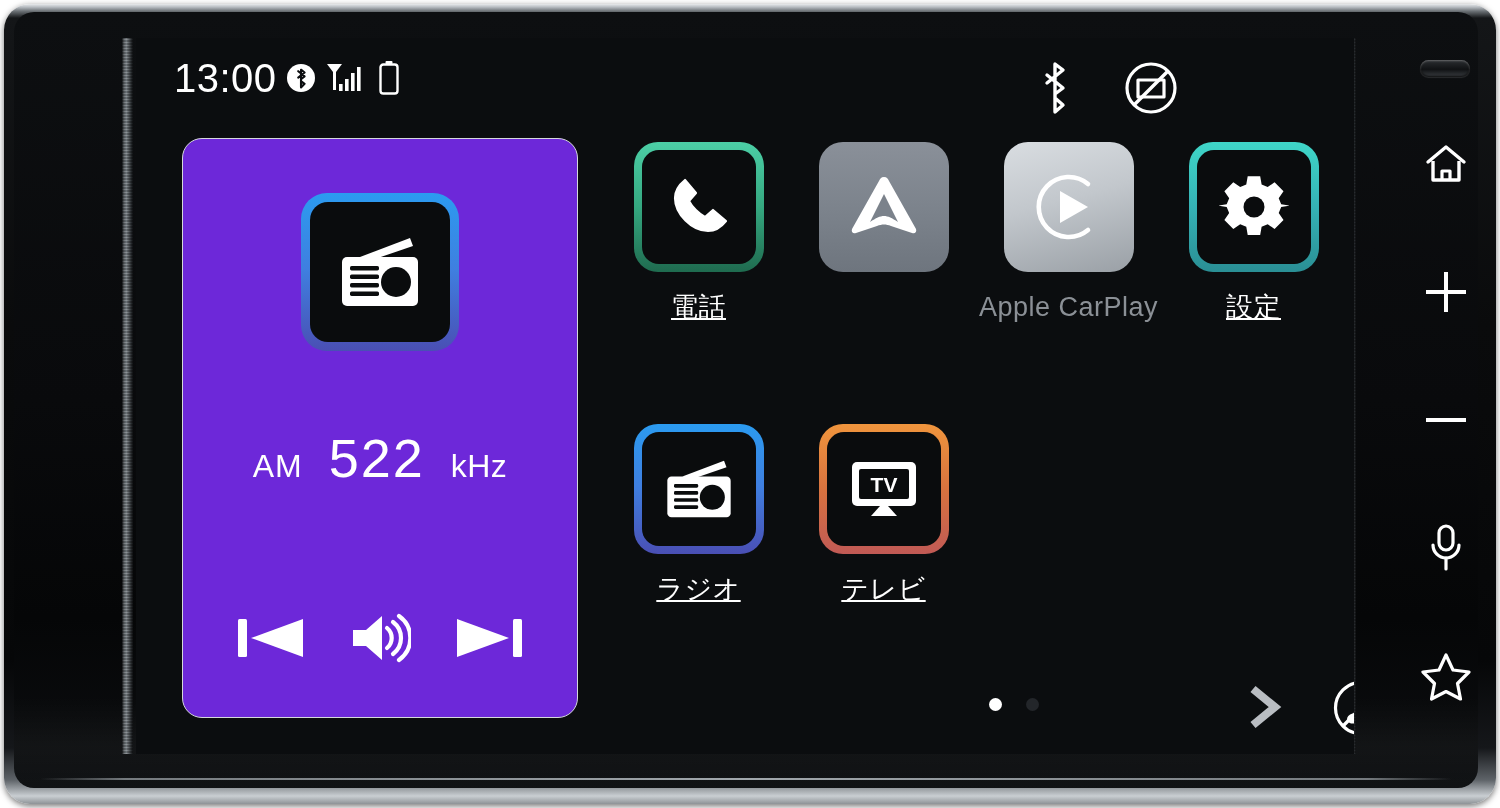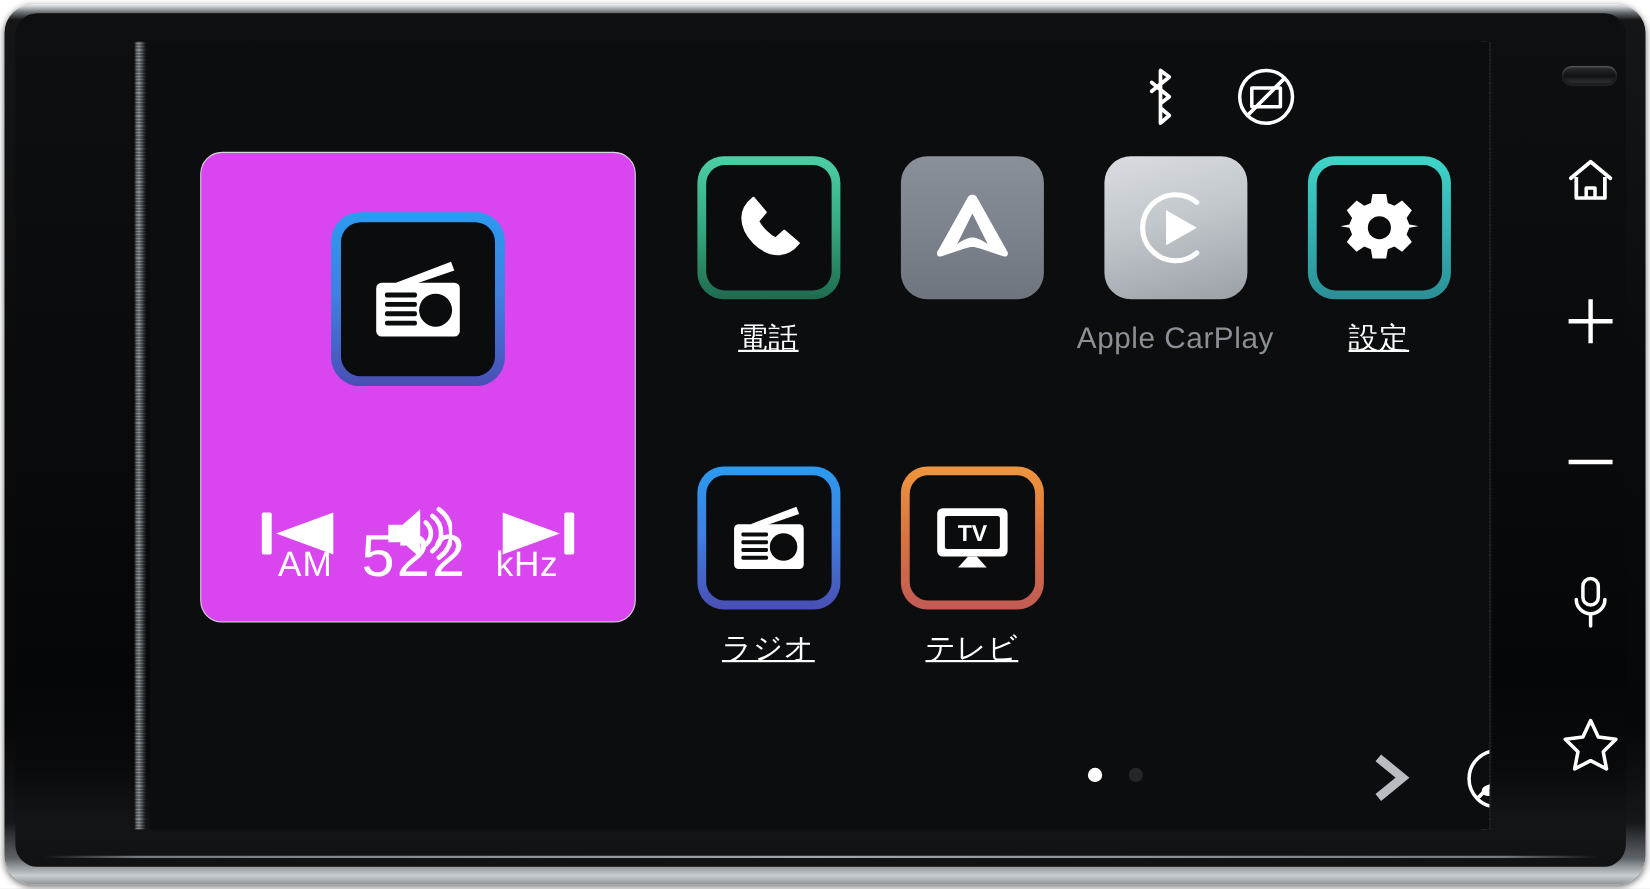--- a/index.html
+++ b/index.html
@@ -116,24 +116,24 @@
     right: 175px; top: 22px;
     display: flex; align-items: center; gap: 50px;
   }
 
   .ic { display: block; }
 
   
   #radio-card {
     position: absolute;
     left: 46px; top: 100px;
-    width: 396px; height: 428px;
+    width: 396px; height: 580px;
     border: 1.6px solid #d5d8dc;
     border-radius: 20px;
-    background: #d946ef;
+    background: #6d28d9;
   }
   #radio-tile {
     position: absolute;
     left: 50%; top: 54px;
     transform: translateX(-50%);
     width: 158px; height: 158px;
     border-radius: 26px;
     padding: 9px;
     background: linear-gradient(180deg, #2b9bf0 0%, #3f7fe0 48%, #4a4fb4 100%);
   }
@@ -144,21 +144,21 @@
     display: flex; align-items: center; justify-content: center;
   }
   #freq-row {
     position: absolute;
     left: 0; top: 288px;
     width: 100%;
     display: flex; align-items: baseline; justify-content: center; gap: 26px;
     color: #ffffff;
   }
   .freq-band { font-size: 32px; letter-spacing: 1px; }
-  .freq-value { font-size: 54px; letter-spacing: 2px; font-weight: 300; margin-top: 48px; }
+  .freq-value { font-size: 54px; letter-spacing: 2px; font-weight: 300; }
   .freq-unit { font-size: 32px; letter-spacing: 0.5px; }
 
   #media-controls {
     position: absolute;
     left: 0; bottom: 48px;
     width: 100%;
     display: flex; align-items: center; justify-content: space-around;
     padding: 0 30px;
   }
   #media-controls > div { cursor: pointer; }
@@ -263,20 +263,41 @@
   <div class="panel-face">
     <div class="panel-gloss"></div>
     <div class="panel-bottom-edge"></div>
 
     <div class="groove left"></div>
     <div class="groove right"></div>
 
     <div id="screen">
 
       <div id="statusbar">
+        <div class="sb-left">
+          <div class="clock">13:00</div>
+
+          <svg class="ic" width="30" height="30" viewBox="0 0 30 30">
+            <circle cx="15" cy="15" r="14" fill="#ffffff"></circle>
+            <path d="M12.2 8.2 L18.6 13.3 L15 16.1 L15 6.7 L18.6 9.5 L12.2 14.6 M15 16.1 L15 24.5 L18.6 20.8 L15 18.1" fill="none" stroke="#0b0d0f" stroke-width="2.1" stroke-linejoin="round" stroke-linecap="round"></path>
+          </svg>
+
+          <svg class="ic" width="44" height="36" viewBox="0 0 44 36">
+            <path d="M2 4 L17 4 L11 12 L11 30 L8 30 L8 12 Z" fill="#ffffff"></path>
+            <rect x="14" y="24" width="3.6" height="7" fill="#ffffff"></rect>
+            <rect x="20" y="19" width="3.6" height="12" fill="#ffffff"></rect>
+            <rect x="26" y="13" width="3.6" height="18" fill="#ffffff"></rect>
+            <rect x="32" y="7" width="3.6" height="24" fill="#ffffff"></rect>
+          </svg>
+
+          <svg class="ic" width="22" height="36" viewBox="0 0 22 36">
+            <rect x="7.5" y="1" width="7" height="3" rx="1" fill="#ffffff"></rect>
+            <rect x="2.5" y="4.5" width="17" height="29" rx="2.8" fill="none" stroke="#ffffff" stroke-width="2.4"></rect>
+          </svg>
+        </div>
 
         <div class="sb-right">
 
           <svg class="ic" width="36" height="56" viewBox="0 0 36 56">
             <path d="M10 15 L26 28 L18 34 L18 4 L26 10 L10 23 M18 34 L18 52 L26 45 L18 38" fill="none" stroke="#ffffff" stroke-width="3.4" stroke-linejoin="round" stroke-linecap="round"></path>
           </svg>
 
           <svg class="ic" width="56" height="56" viewBox="0 0 56 56">
             <circle cx="28" cy="28" r="24" fill="none" stroke="#ffffff" stroke-width="3.2"></circle>
             <path d="M15 20 L15 37 L41 37 L41 20 Z" fill="none" stroke="#ffffff" stroke-width="3.2" stroke-linejoin="round"></path>

